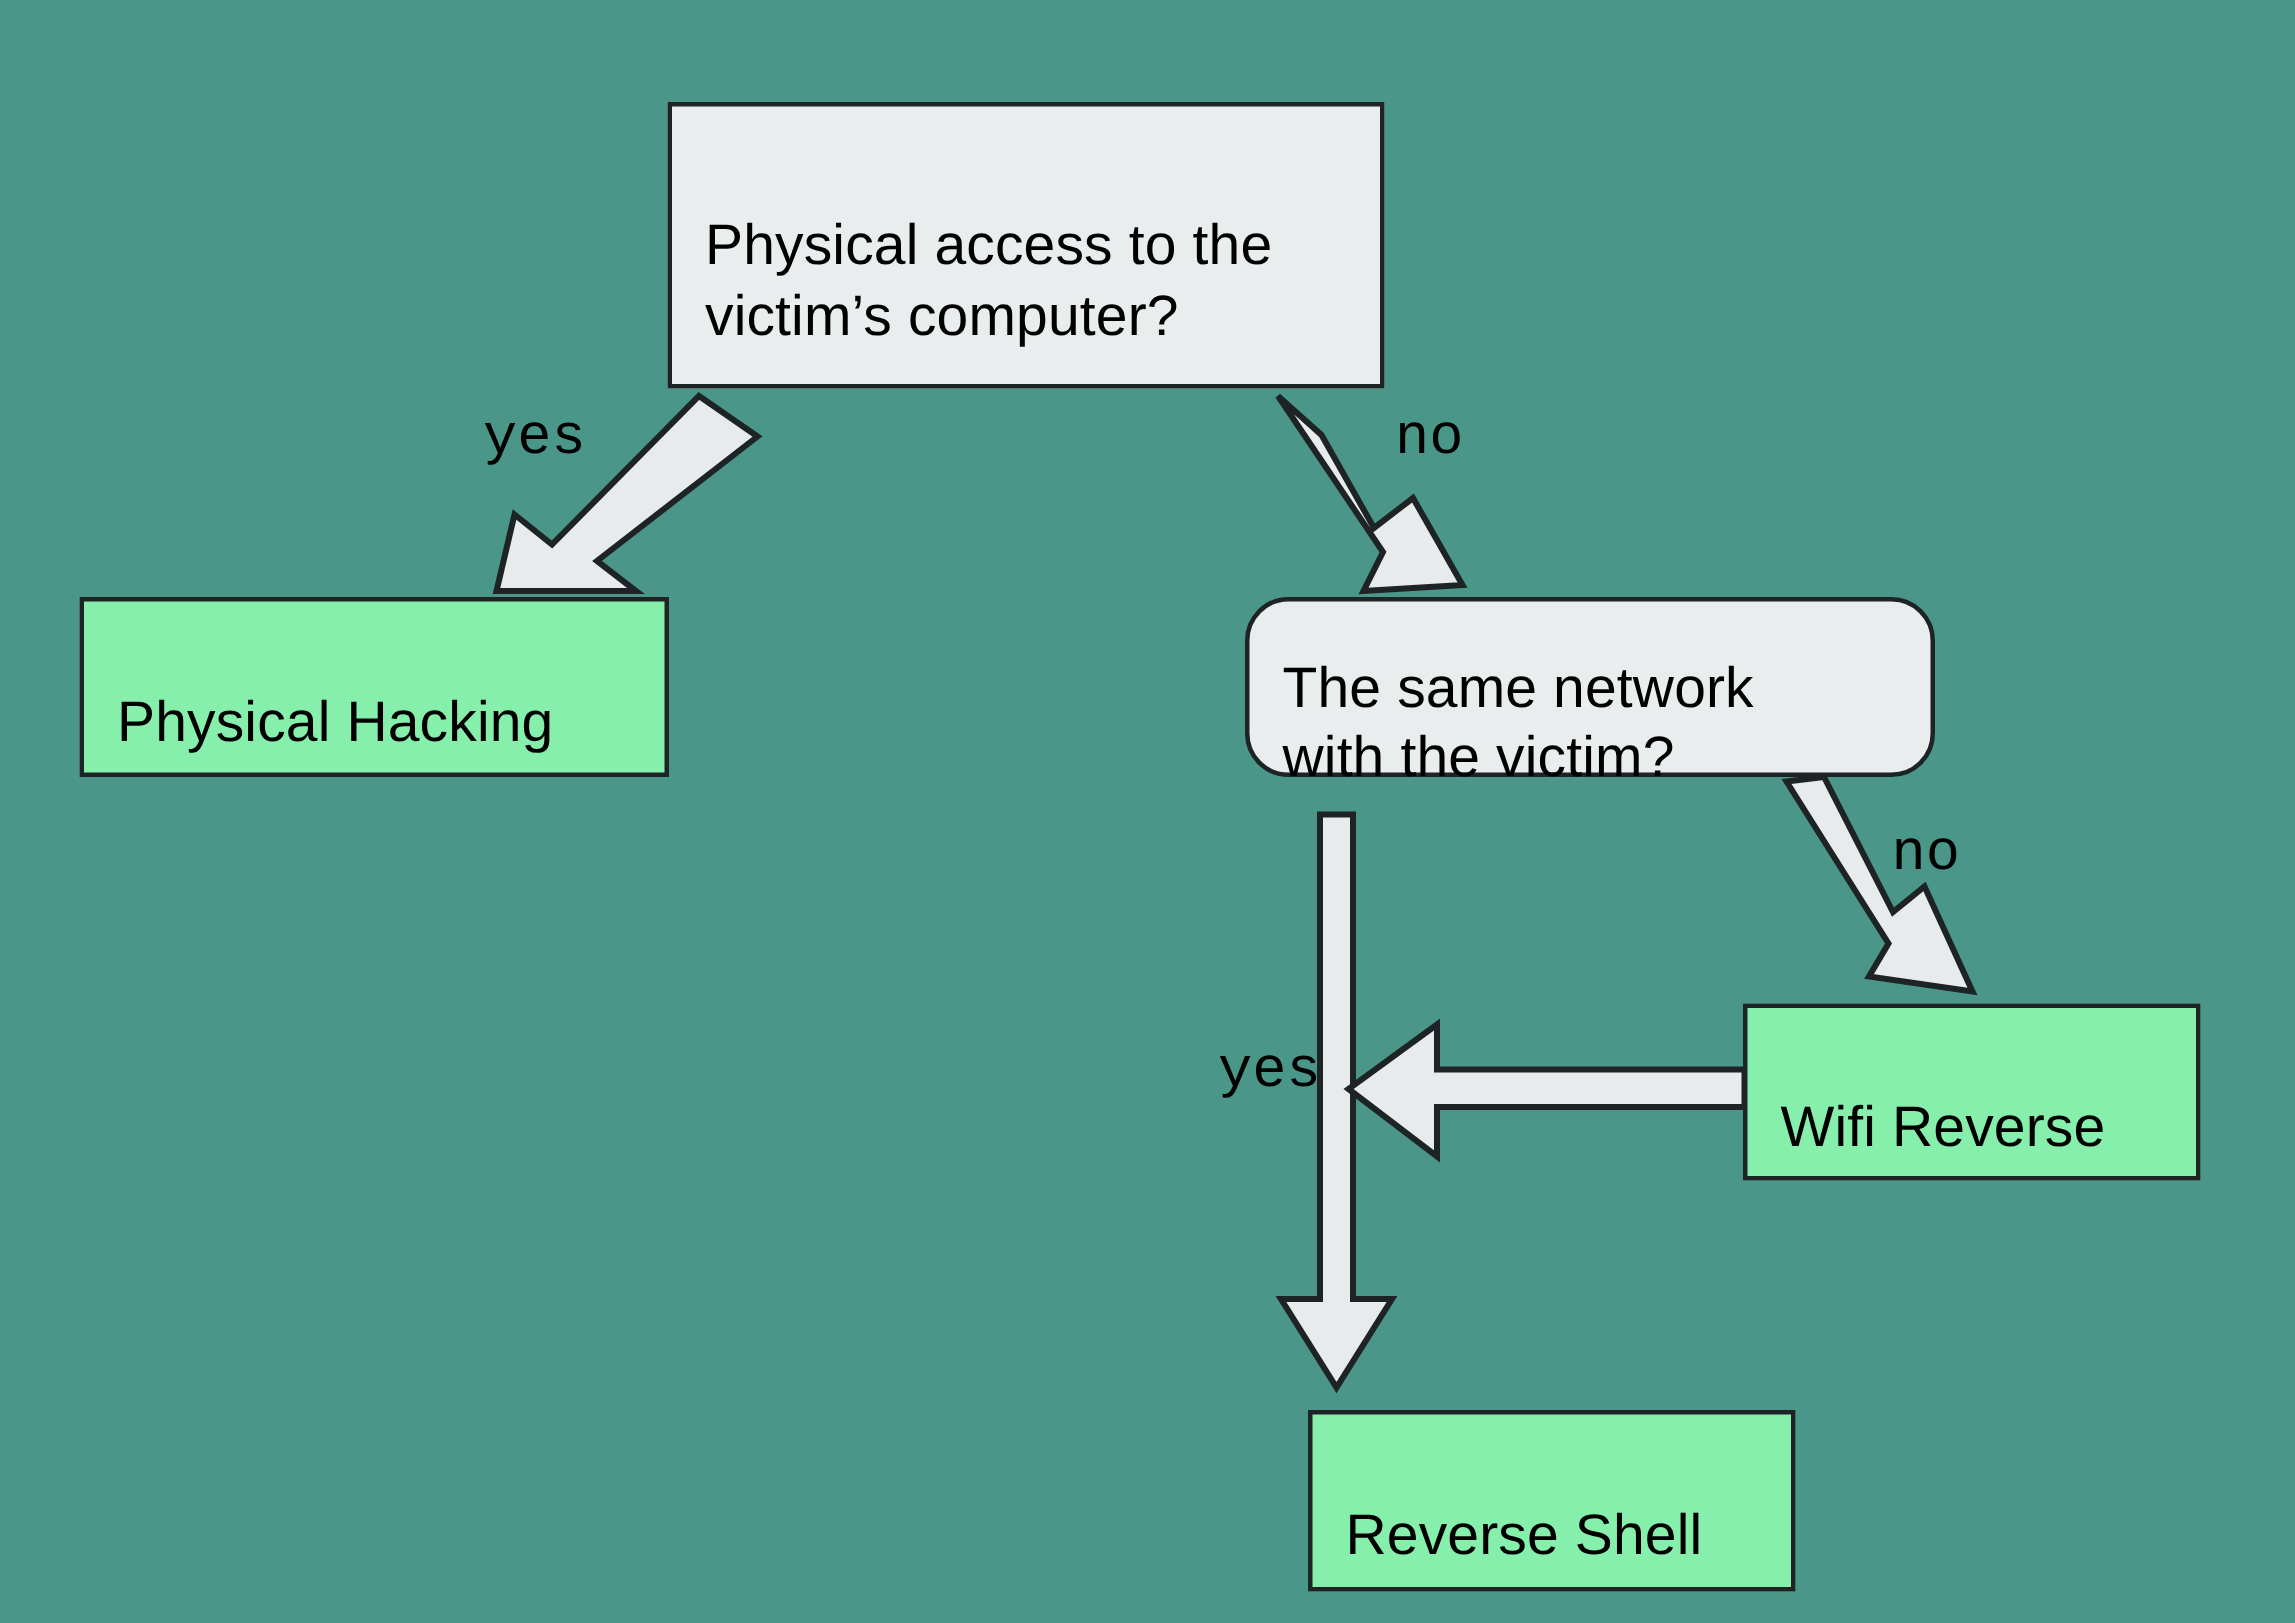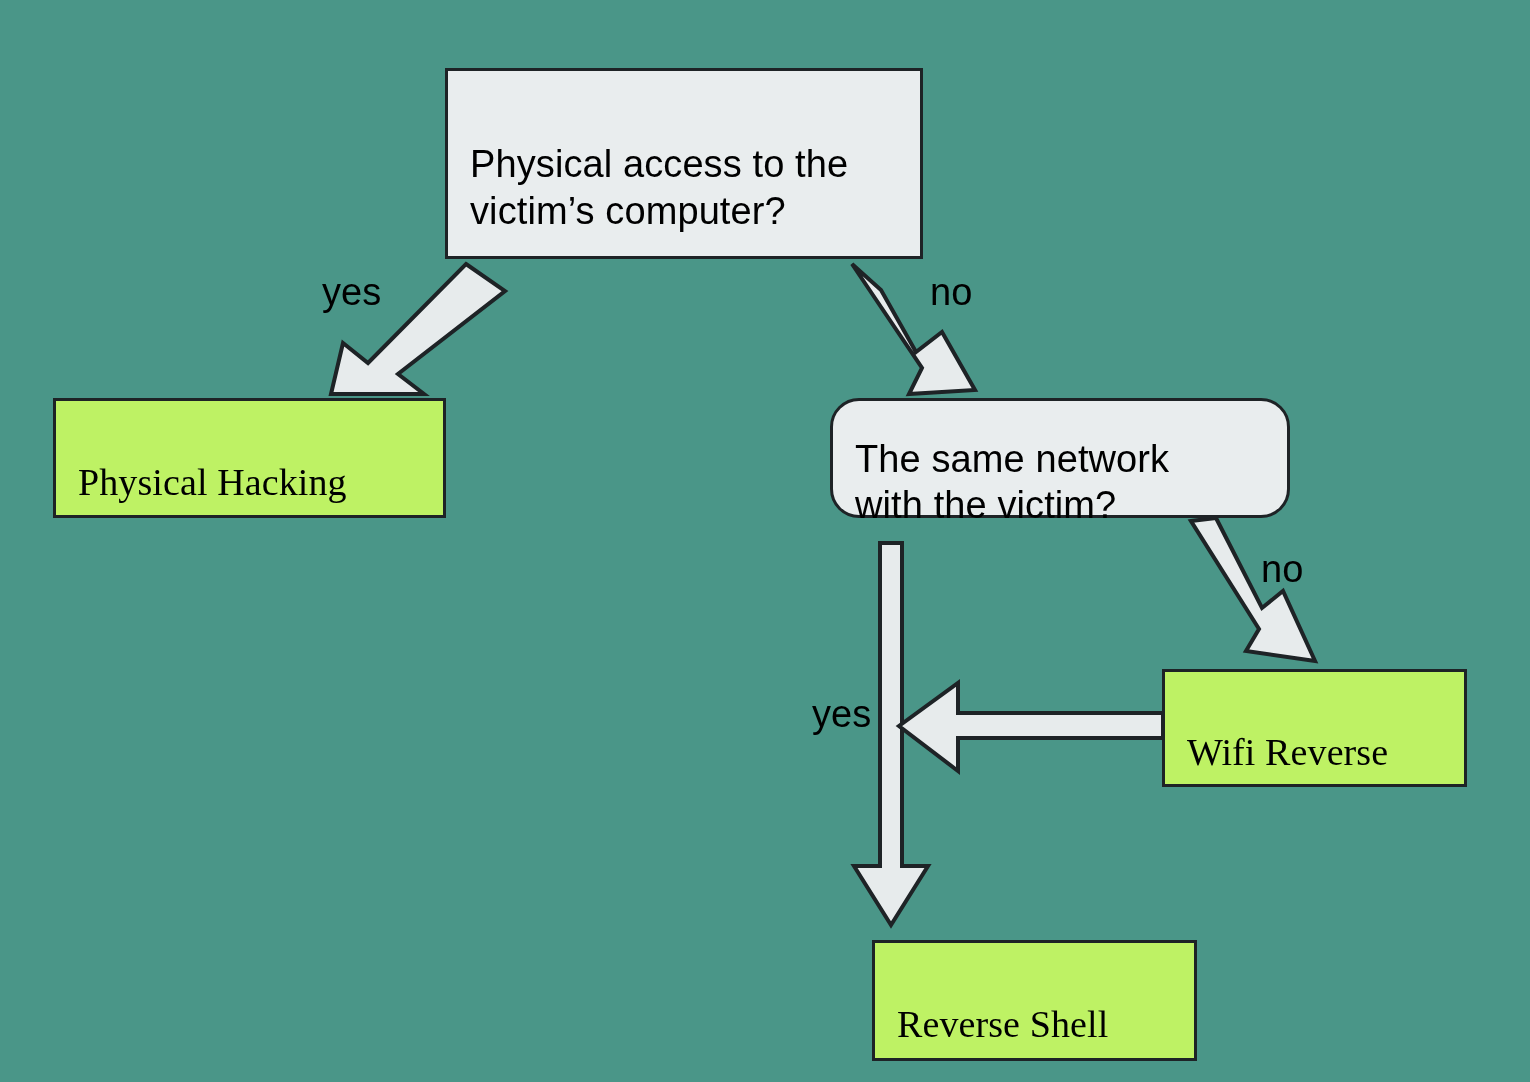--- a/index.html
+++ b/index.html
@@ -29,28 +29,27 @@
     line-height: 1.22;
     color: #000000;
     white-space: pre-line;
     letter-spacing: 0.1px;
     margin-top: 48px;
   }
   .decision {
     background: #e9edee;
   }
   .terminal {
-    background: #bef264;
-    font-family: Liberation Serif, serif;
+    background: #86efac;
   }
   .edge-label {
     position: absolute;
     font-size: 38px;
     color: #000000;
-    font-family: Liberation Sans, sans-serif;
+    font-family: Liberation Mono, monospace;
     white-space: nowrap;
   }
   #arrow-layer {
     position: absolute;
     left: 0;
     top: 0;
     width: 1530px;
     height: 1082px;
     pointer-events: none;
   }

